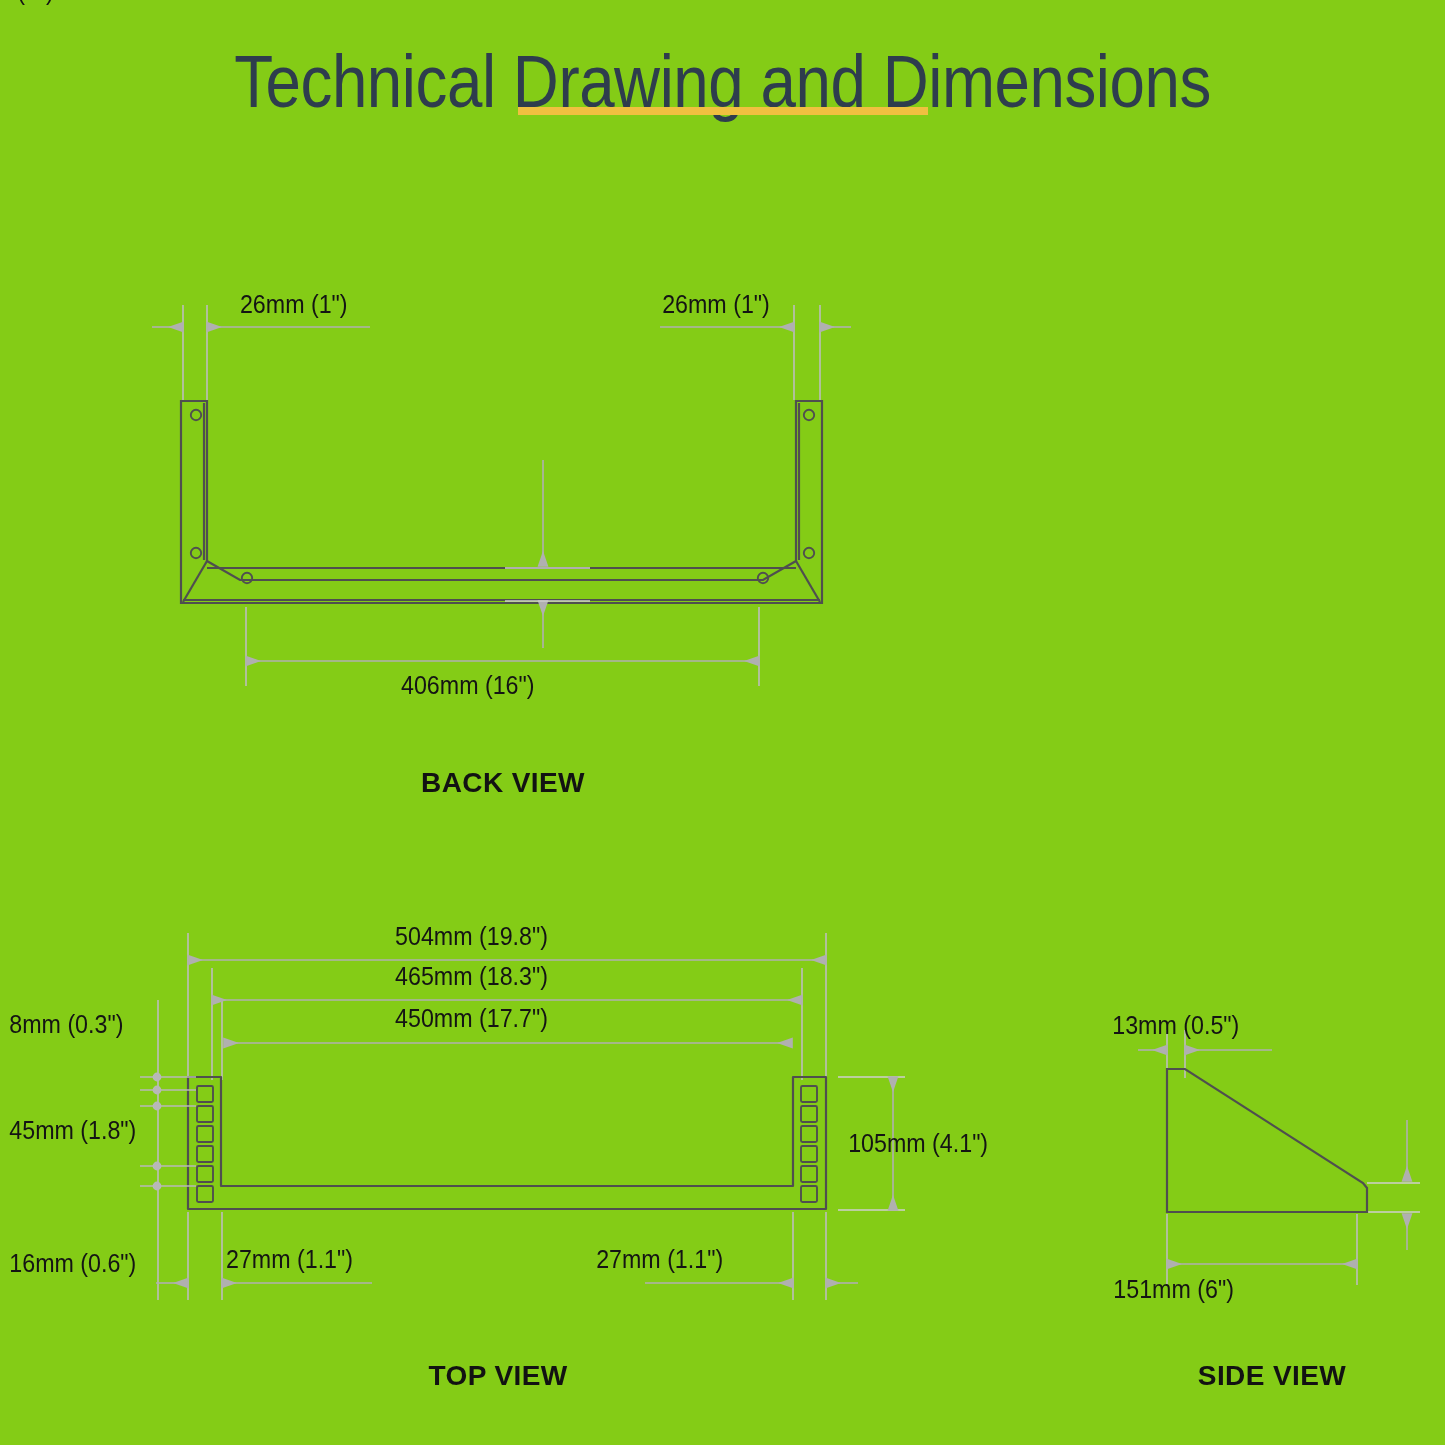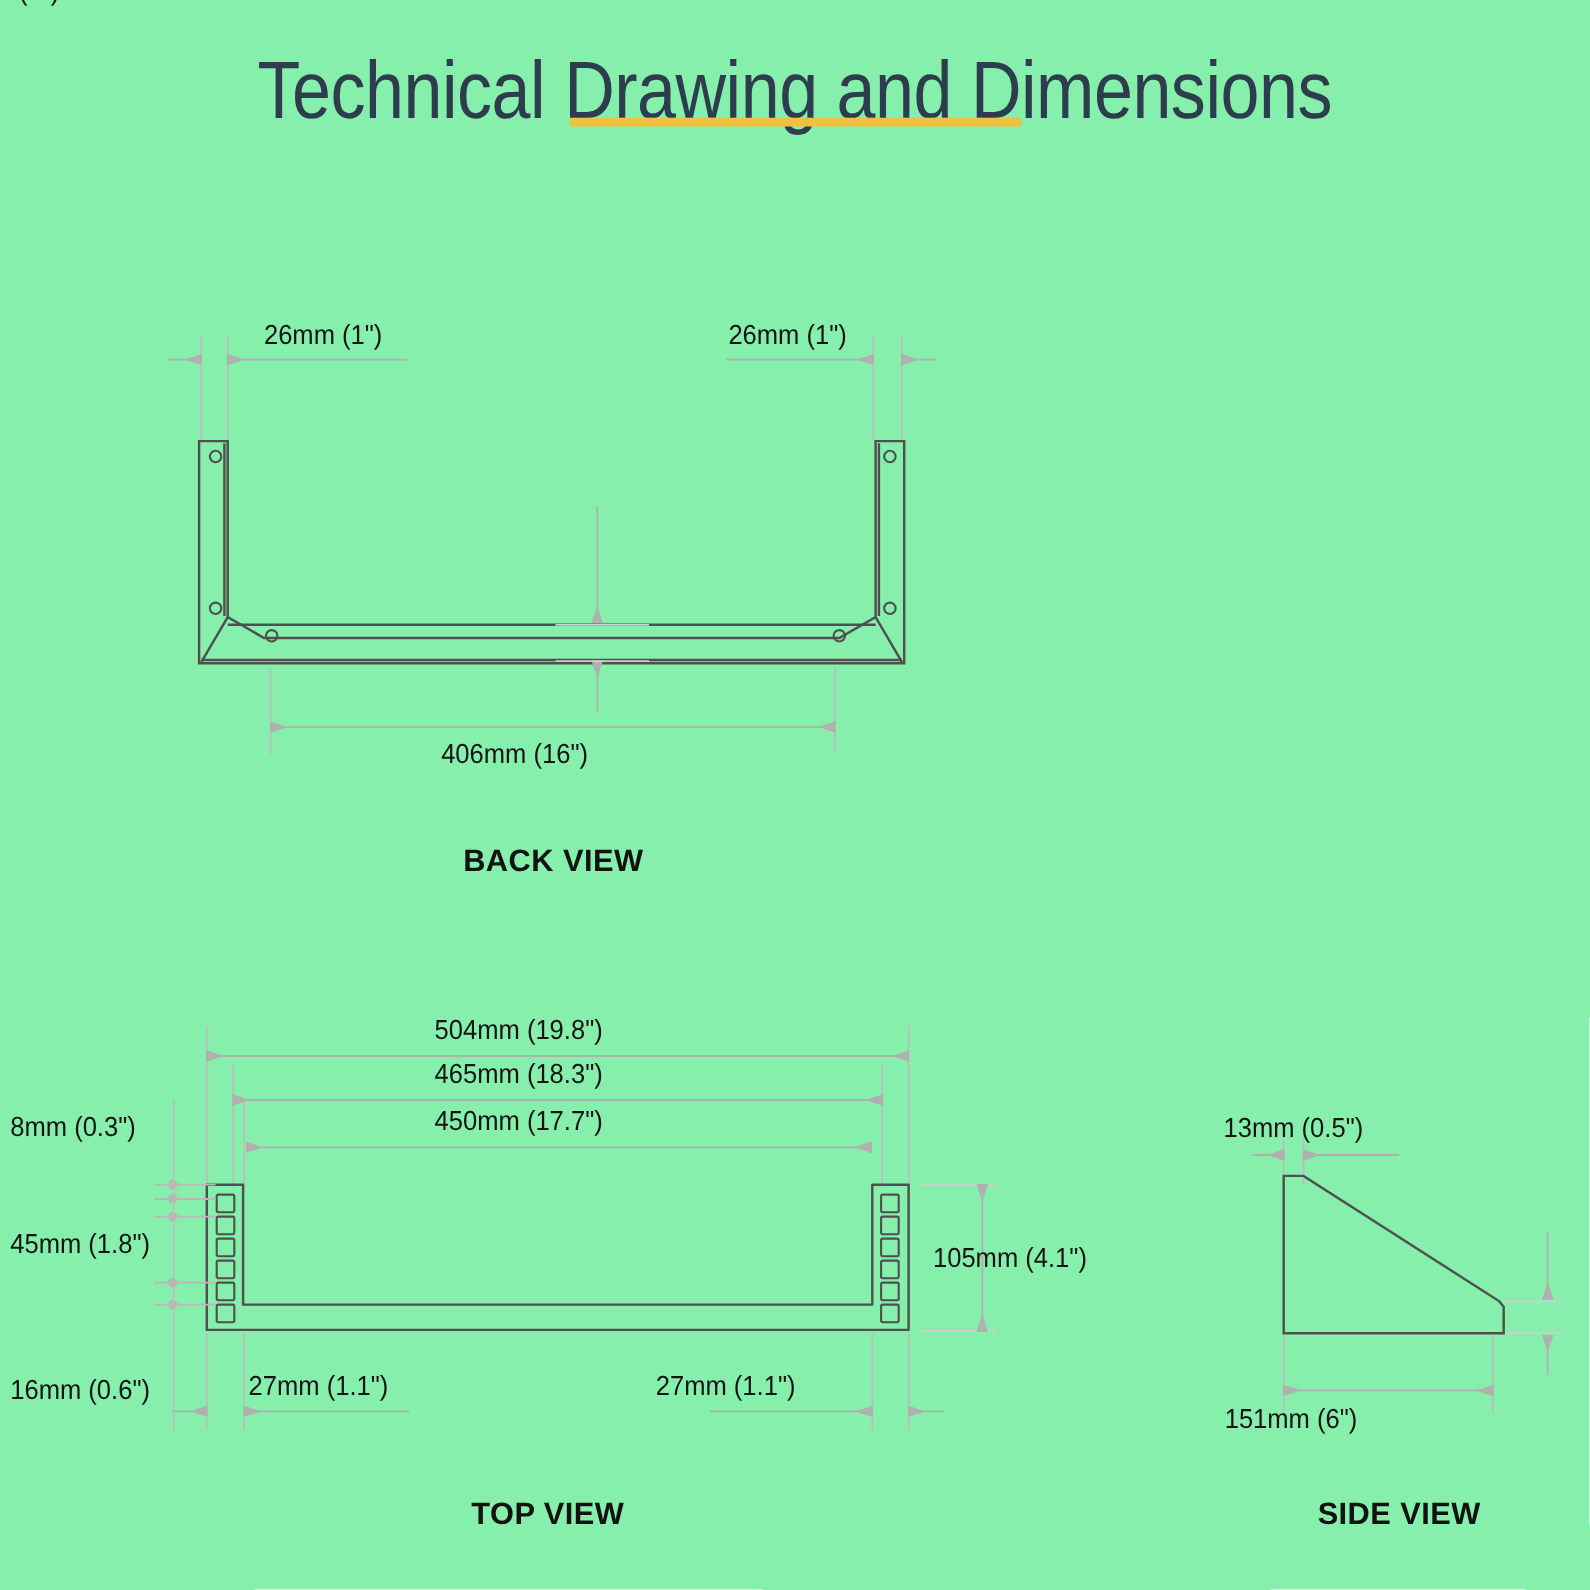--- a/index.html
+++ b/index.html
@@ -13,21 +13,21 @@
     height: 1445px;
     position: relative;
     font-family: "Liberation Sans", sans-serif;
     overflow: hidden;
   }
   #page {
     position: absolute;
     left: 0; top: 0;
     width: 1445px;
     height: 1445px;
-    background: #86efac;
+    background: #84cc16;
   }
   
   .title-wrap {
     position: absolute;
     left: 0;
     top: 42px;
     width: 1445px;
     text-align: center;
   }
   .title-text {

